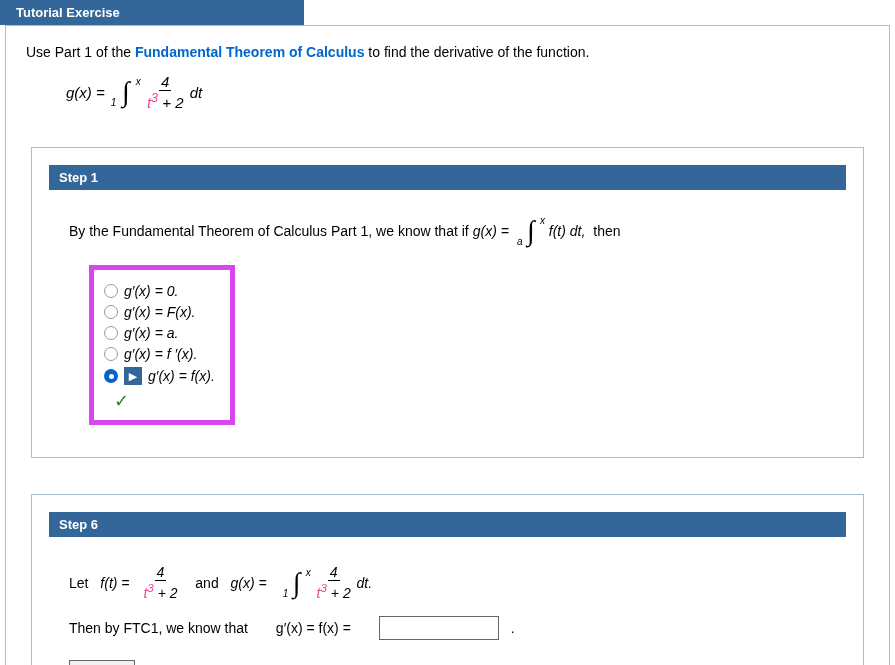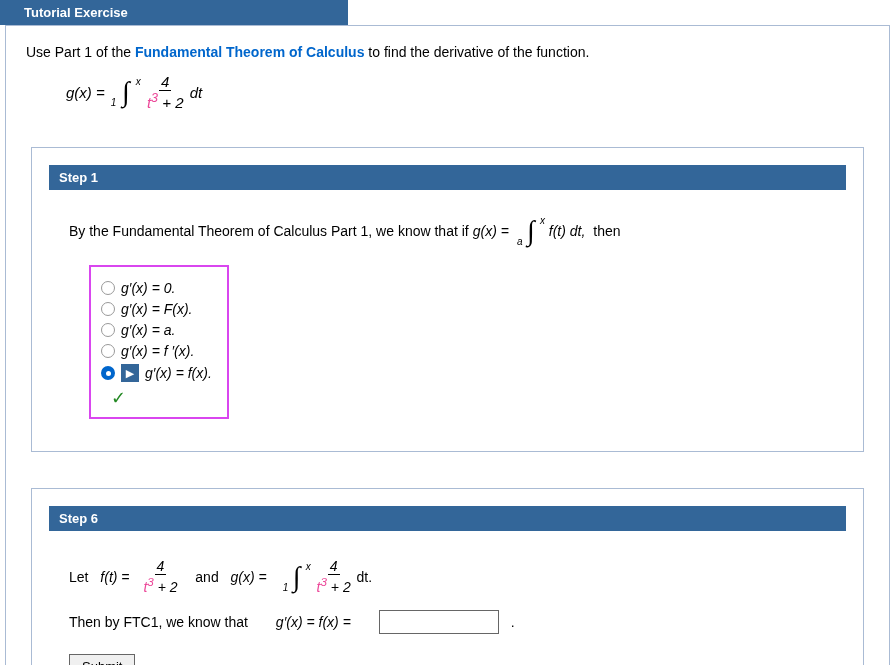--- a/index.html
+++ b/index.html
@@ -11,24 +11,24 @@
     }
     .page-wrapper {
       width: 895px;
       min-height: 665px;
       background: #fff;
       padding: 0;
     }
     .tutorial-header {
       background: #336699;
       color: #fff;
-      padding: 5px 24px;
+      padding: 5px 16px;
       font-weight: bold;
       font-size: 13px;
-      width: 348px;
+      width: 304px;
     }
     .content-area {
       border: 1px solid #aabbd4;
       margin: 0 5px;
       padding: 15px 20px 20px 20px;
     }
     .problem-statement {
       font-size: 14px;
       margin-bottom: 1px;
       line-height: 1.6;
@@ -64,21 +64,21 @@
     }
     .step1-text {
       font-size: 14px;
       display: flex;
       align-items: center;
       flex-wrap: wrap;
       gap: 4px;
       margin-bottom: 20px;
     }
     .options-box {
-      border: 2px solid #d946ef;
+      border: 5px solid #d946ef;
       display: inline-block;
       padding: 8px 15px 8px 10px;
       margin-left: 20px;
     }
     .option-row {
       display: flex;
       align-items: center;
       gap: 6px;
       margin: 5px 0;
       font-style: italic;
@@ -285,28 +285,28 @@
               <span style="font-size:10px;font-style:italic;position:absolute;top:-2px;right:0;">x</span>
               <span style="font-size:28px;font-family:'Times New Roman',serif;line-height:1;">∫</span>
               <span style="font-size:10px;font-style:italic;position:absolute;bottom:-2px;left:0;">1</span>
             </span>
             &nbsp;
             <span style="display:inline-flex;flex-direction:column;align-items:center;vertical-align:middle;">
               <span style="border-bottom:1px solid #000;padding:0 2px;font-style:italic;">4</span>
               <span style="padding:0 2px;font-style:italic;"><span class="orange">t<sup>3</sup></span> + 2</span>
             </span>
             &nbsp;
-            <span style="">dt.</span>
+            <span style="font-style:italic;">dt.</span>
           </span>
         </div>
 
         <div class="step2-then">
           <span>Then by FTC1, we know that</span>
           &nbsp;
-          <span style="font-style:italic;">g′(x) = f(x) =</span>
+          <span style="">g′(x) = f(x) =</span>
           &nbsp;
           <input type="text" class="answer-input" value="" style="">
           <span>.</span>
         </div>
 
         <div class="button-row">
           <button class="btn">Submit</button>
         </div>
       </div>
     </div>

